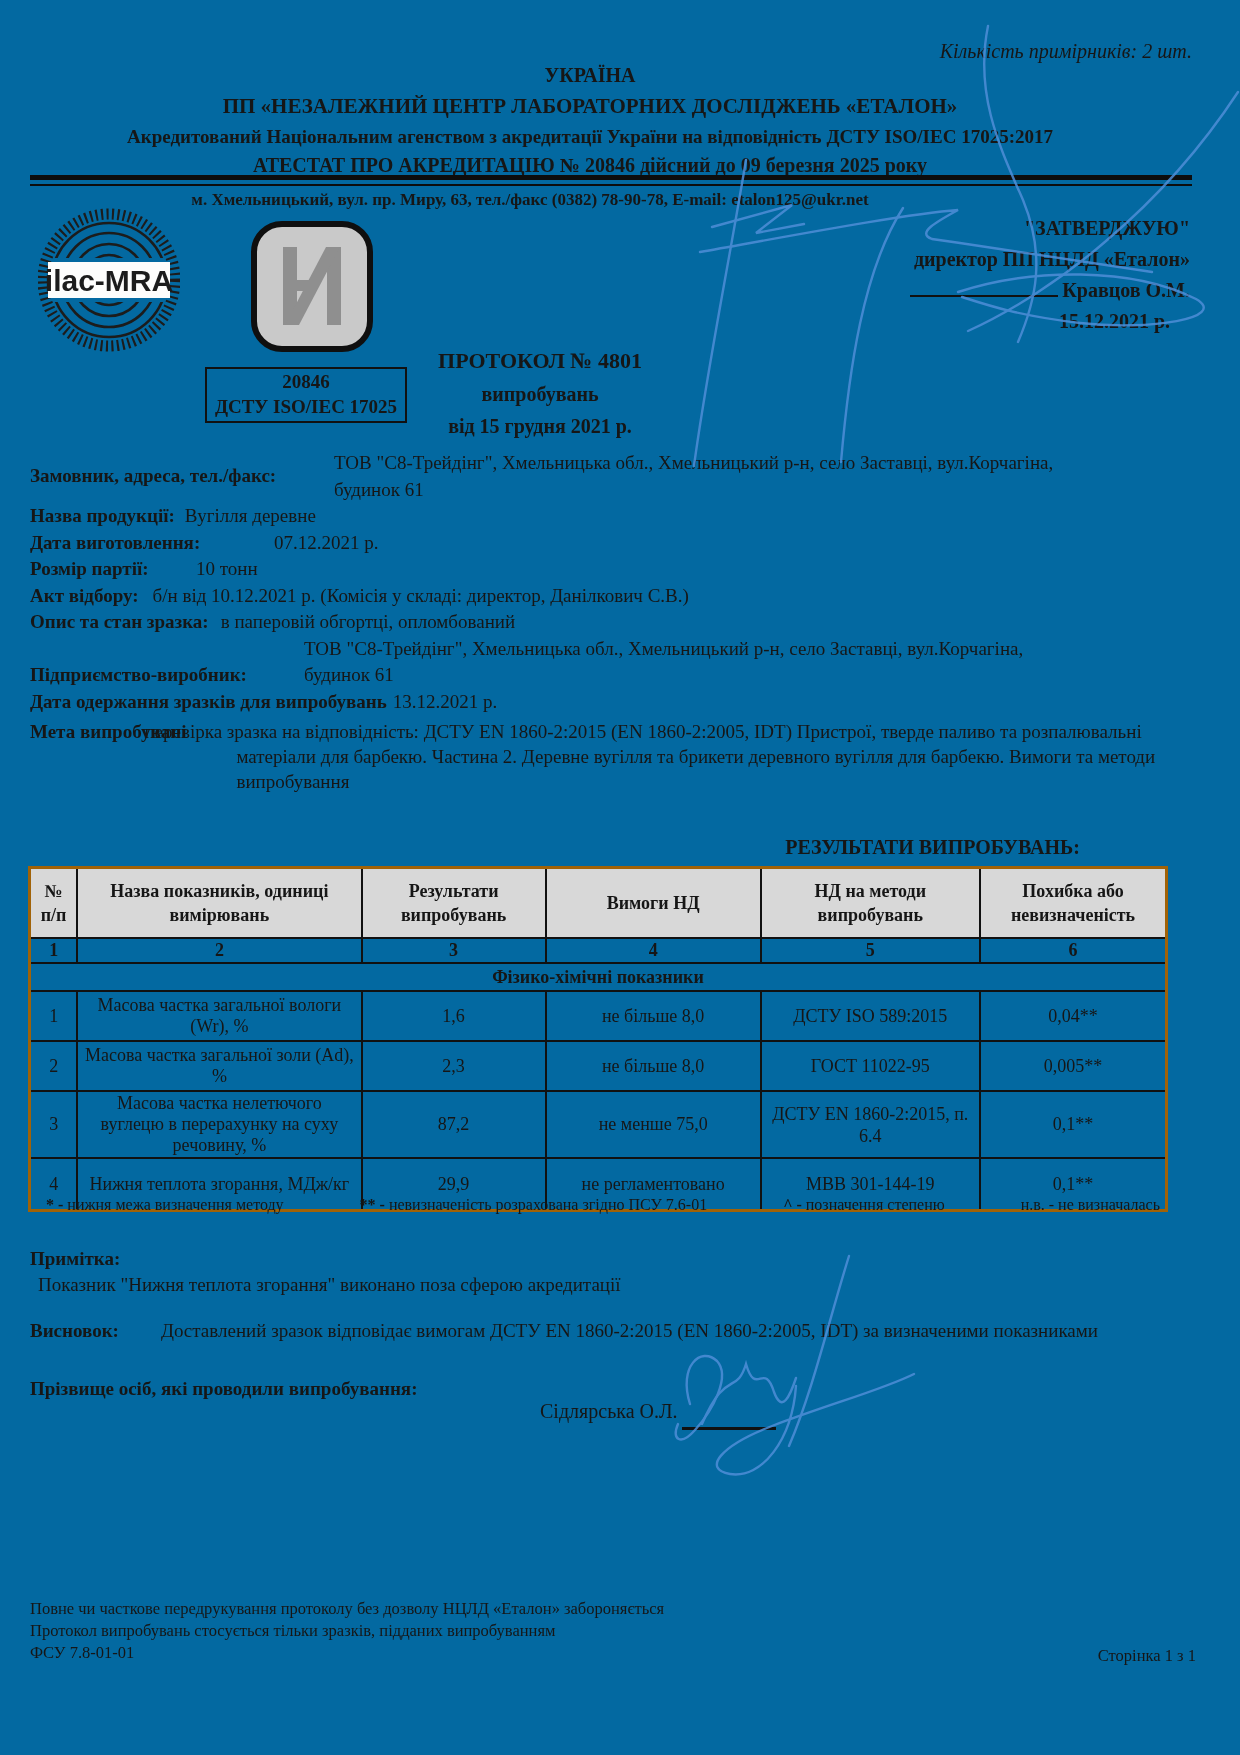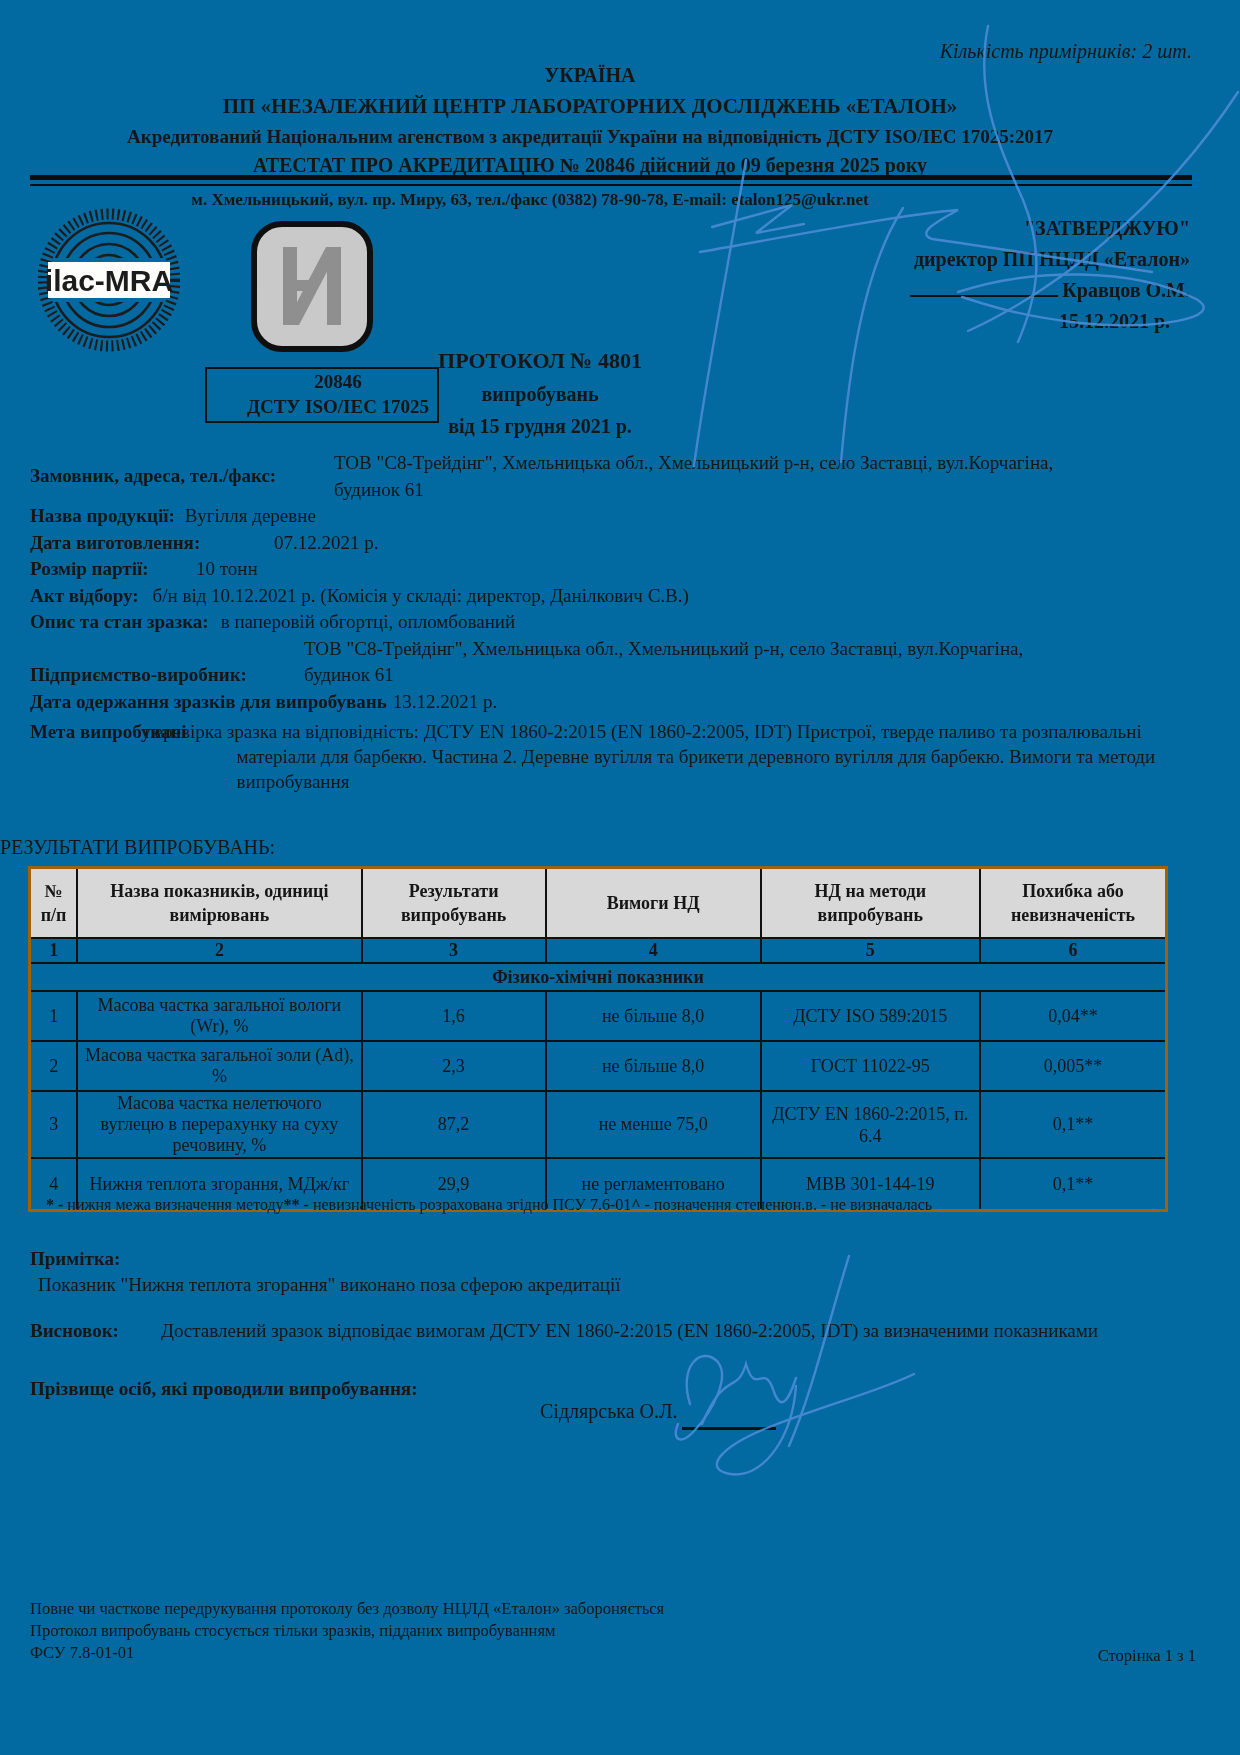--- a/index.html
+++ b/index.html
@@ -15,47 +15,47 @@
   .head .org{font-weight:bold;font-size:21px;margin-top:4px;}
   .head .accr{font-weight:bold;font-size:19px;margin-top:3px;}
   .head .attest{font-weight:bold;font-size:20px;margin-top:2px;}
   .rule{position:absolute;left:30px;right:48px;top:175px;height:5px;background:#0d0d0d;}
   .rule2{position:absolute;left:30px;right:48px;top:184px;height:2px;background:#0d0d0d;}
   .addr{position:absolute;top:190px;left:0;width:1060px;text-align:center;font-size:17px;font-weight:bold;}
   .ilac{position:absolute;left:38px;top:206px;}
   .naau{position:absolute;left:250px;top:220px;}
   .naau-box{
     position:absolute;left:205px;top:367px;width:198px;height:52px;
-    border:2.5px solid #111;text-align:center;font-weight:bold;font-size:19px;line-height:25px;padding-left:32px;
+    border:2.5px solid #111;text-align:center;font-weight:bold;font-size:19px;line-height:25px;
   }
   .approve{position:absolute;top:213px;right:50px;text-align:right;font-weight:bold;font-size:20px;line-height:31px;}
   .approve .sigline{display:inline-block;width:148px;border-bottom:2px solid #111;height:18px;margin-right:4px;}
   .approve .dt{margin-right:20px;}
   .title{position:absolute;top:348px;left:0;width:1080px;text-align:center;font-weight:bold;}
   .title .t1{font-size:22px;}
   .title .t2{font-size:20px;margin-top:9px;}
   .title .t3{font-size:20px;margin-top:9px;}
   .fields{position:absolute;top:450px;left:30px;width:1160px;font-size:19px;}
   .frow{display:flex;line-height:26.5px;}
   .frow .lbl{font-weight:bold;white-space:nowrap;}
   .two{align-items:center;}
   .botalign{align-items:flex-end;}
   .meta-val{width:958px;margin-left:50px;text-indent:-92px;line-height:25px;}
-  .res-head{position:absolute;top:836px;left:0;width:1080px;text-align:left;font-weight:normal;font-size:20px;}
+  .res-head{position:absolute;top:836px;left:0;width:1080px;text-align:right;font-weight:bold;font-size:20px;}
   table.res{
     position:absolute;left:28px;top:866px;width:1140px;border-collapse:collapse;
     font-size:18px;
   }
   table.res td{border:2px solid #111;text-align:center;vertical-align:middle;padding:1px 6px;}
   table.res{border:3px solid #a16207;}
   td.hd{background:#d8d8d8;font-weight:bold;height:66px;line-height:24px;}
   td.numr{height:20px;font-weight:bold;border-bottom-width:3px;}
   td.sect{height:24px;font-weight:bold;}
   td.nm{text-align:left;line-height:21px;}
-  .fnotes{position:absolute;top:1196px;left:46px;right:80px;display:flex;justify-content:flex-start;font-size:16px;}
+  .fnotes{position:absolute;top:1196px;left:46px;right:80px;display:flex;justify-content:space-between;font-size:16px;}
   .fnotes .sym{font-weight:bold;}
   .note{position:absolute;top:1246px;left:30px;font-size:19px;line-height:26px;}
   .note .txt{padding-left:8px;font-weight:normal;}
   .concl{position:absolute;top:1320px;left:30px;display:flex;font-size:19px;}
   .concl .txt{margin-left:42px;width:990px;}
   .who{position:absolute;top:1378px;left:30px;font-size:19px;font-weight:bold;}
   .signame{position:absolute;top:1400px;left:522px;font-size:20px;margin-left:18px;}
   .sigrule{position:absolute;top:1427px;left:682px;width:94px;height:2.5px;background:#111;}
   .footer{position:absolute;top:1598px;left:30px;font-size:16.5px;line-height:22px;}
   .pageno{position:absolute;top:1646px;right:44px;font-size:16.5px;}

